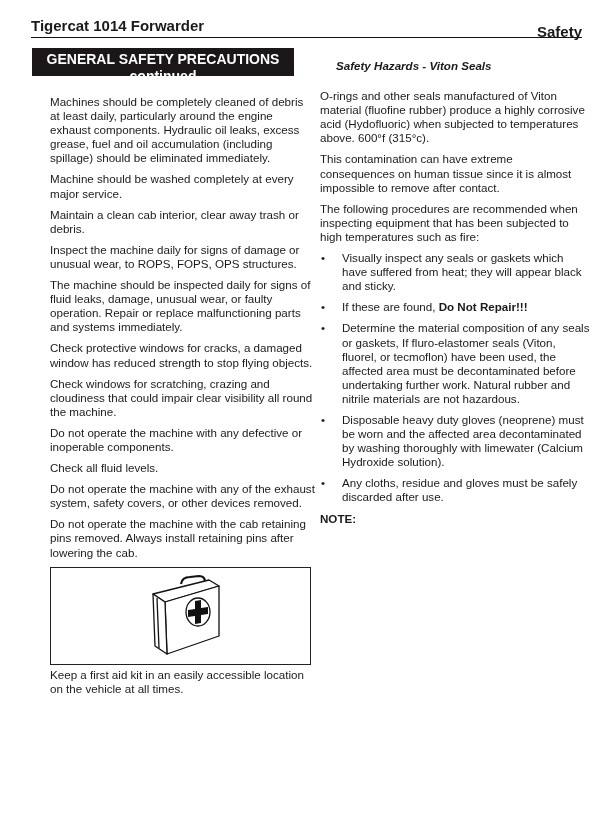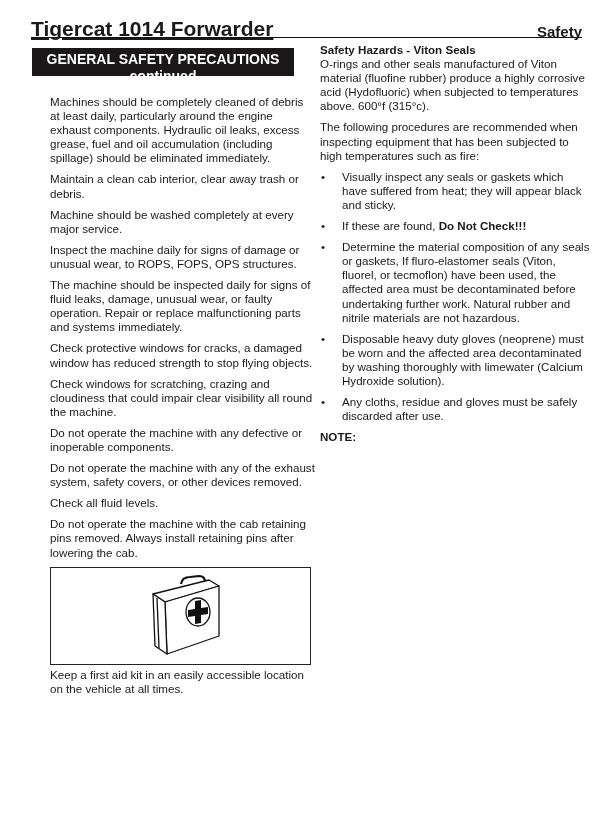--- a/index.html
+++ b/index.html
@@ -4,35 +4,35 @@
 <style>
   html, body { margin: 0; padding: 0; background: #ffffff; }
   body {
     width: 607px; height: 824px; position: relative; overflow: hidden;
     font-family: "Liberation Sans", sans-serif; color: #1a1a1a;
   }
   .header {
     position: absolute; left: 31px; top: 17px; width: 551px; height: 20px;
     border-bottom: 1.5px solid #111;
   }
-  .header .title { position: absolute; left: 0; top: 0; font-size: 21px; font-weight: bold; text-decoration: underline; }
+  .header .title { position: absolute; left: 0; top: 0; font-size: 15px; font-weight: bold; }
   .header .section { position: absolute; right: 0; top: 6px; font-size: 15px; font-weight: bold; }
 
   .banner {
     position: absolute; left: 32px; top: 48px; width: 262px; height: 28px;
     background: #1b1617; color: #fff; text-align: center; font-weight: bold;
     font-size: 14px; line-height: 17px; padding-top: 3px; box-sizing: border-box;
   }
 
   .col { position: absolute; font-size: 11.6px; line-height: 14.1px; }
   .col p { margin: 0 0 7px 0; }
   .left-col { left: 32px; top: 95px; width: 266px; margin-left: 18px; }
   .right-col { left: 320px; top: 43px; width: 270px; }
 
-  .right-col .h { font-weight: bold; margin: 0; }
+  .right-col .h { font-weight: bold; margin: 16px; font-style: italic; }
   .bullets { list-style: none; margin: 0; padding: 0; }
   .bullets li { position: relative; padding-left: 22px; margin-bottom: 7px; }
   .bullets li .dot { position: absolute; left: 1px; top: 0; }
   .note { font-weight: bold; }
 
   .figure {
     width: 259px; height: 96px; border: 1px solid #222; margin: 6px 0 3px 0;
     position: relative;
   }
   .figure svg { position: absolute; left: 94px; top: 6px; }
@@ -45,29 +45,29 @@
   <span class="section">Safety</span>
 </div>
 
 <div class="banner">
   <div>GENERAL SAFETY PRECAUTIONS</div>
   <div>continued</div>
 </div>
 
 <div class="col left-col">
   <p>Machines should be completely cleaned of debris at least daily, particularly around the engine exhaust components.  Hydraulic oil leaks, excess grease, fuel and oil accumulation (including spillage) should be eliminated immediately.</p>
+  <p>Machine should be washed completely at every major service.</p>
   <p>Maintain a clean cab interior, clear away trash or debris.</p>
-  <p>Machine should be washed completely at every major service.</p>
   <p>Inspect the machine daily for signs of damage or unusual wear, to ROPS, FOPS, OPS structures.</p>
   <p>The machine should be inspected daily for signs of  fluid leaks, damage, unusual wear, or faulty operation. Repair or replace malfunctioning parts and systems immediately.</p>
   <p>Check protective windows for cracks, a damaged window has reduced strength to stop flying objects.</p>
   <p>Check windows for scratching, crazing and cloudiness that could impair clear visibility all round the machine.</p>
   <p>Do not operate the machine with any defective or inoperable components.</p>
+  <p>Check all fluid levels.</p>
   <p>Do not operate the machine with any of the exhaust system, safety covers, or other devices removed.</p>
-  <p>Check all fluid levels.</p>
   <p>Do not operate the machine with the cab retaining pins removed. Always install retaining pins after lowering the cab.</p>
 
   <div class="figure">
     <svg width="78" height="84" viewBox="0 0 78 84">
       <g fill="#fff" stroke="#111" stroke-width="1.3" stroke-linejoin="round">
 
         <path d="M36 10 Q37 3 45 3 L54 2 Q60 2 60 8" fill="none" stroke-width="2.2"></path>
 
         <path d="M8 20 L64 6 L74 12 L20 28 Z"></path>
 
@@ -81,30 +81,31 @@
 
       <path d="M50 27 L56 26 L56 34 L63 33 L63 40 L56 41 L56 49 L50 50 L50 42 L43 43 L43 36 L50 35 Z" fill="#111"></path>
     </svg>
   </div>
   <p>Keep a first aid kit in an easily accessible location on the vehicle at all times.</p>
 </div>
 
 <div class="col right-col">
   <p class="h">Safety Hazards - Viton Seals</p>
   <p>O-rings and other seals manufactured of Viton material (fluofine rubber) produce a highly corrosive acid (Hydofluoric) when subjected to temperatures above. 600°f (315°c).</p>
+  <p>This contamination can have extreme consequences on human tissue since it is almost impossible to remove after contact.</p>
   <p>The following procedures are recommended when inspecting equipment that has been subjected to high temperatures such as fire:</p>
 
   <ul class="bullets">
     <li>
       <span class="dot">•</span>
       <span>Visually inspect any seals or gaskets which have suffered from heat; they will appear black and sticky.</span>
     </li>
     <li>
       <span class="dot">•</span>
-      <span>If these are found, </span><b>Do Not Check!!!</b>
+      <span>If these are found, </span><b>Do Not Repair!!!</b>
     </li>
     <li>
       <span class="dot">•</span>
       <span>Determine the material composition of any seals or gaskets, If fluro-elastomer seals (Viton, fluorel, or tecmoflon) have been used, the affected area must be decontaminated before undertaking further work. Natural rubber and nitrile materials are not hazardous.</span>
     </li>
     <li>
       <span class="dot">•</span>
       <span>Disposable heavy duty gloves (neoprene) must be worn and the affected area decontaminated by washing thoroughly with limewater (Calcium Hydroxide solution).</span>
     </li>
     <li>

